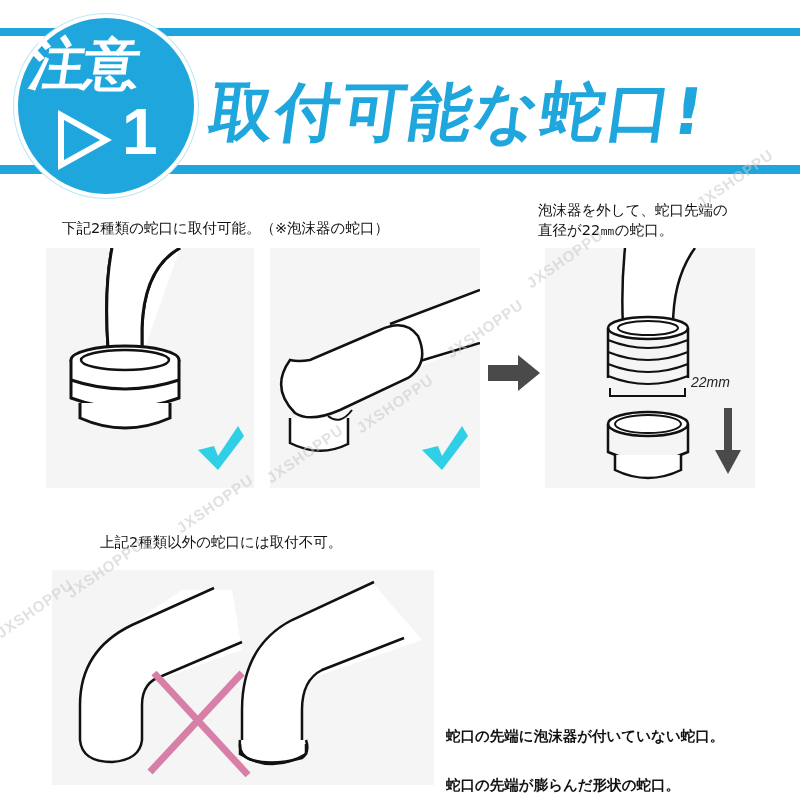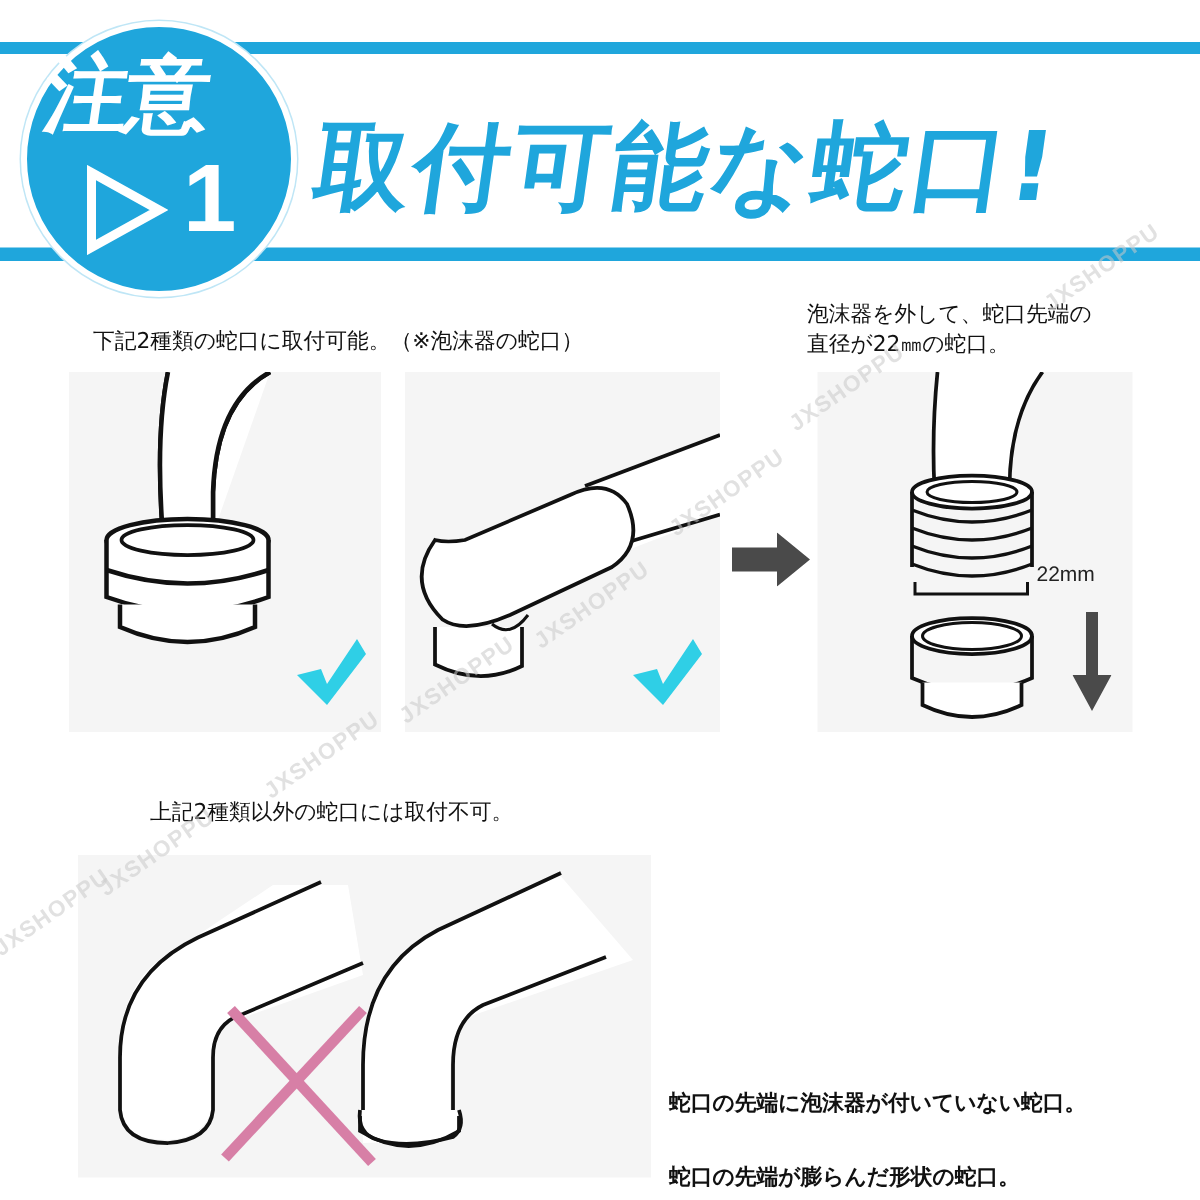--- a/index.html
+++ b/index.html
@@ -121,21 +121,21 @@
     <path d="M63 128 Q103 144 143 128" fill="none" stroke="#111" stroke-width="2.2"></path>
     <ellipse cx="103" cy="80" rx="30" ry="7" fill="#fff" stroke="#111" stroke-width="2"></ellipse>
 
     <path d="M65 140 L65 148 L140 148 L140 140" fill="none" stroke="#111" stroke-width="2"></path>
 
     <ellipse cx="103" cy="176" rx="40" ry="12" fill="#fff" stroke="#111" stroke-width="2.5"></ellipse>
     <ellipse cx="103" cy="176" rx="33" ry="9" fill="#fff" stroke="#111" stroke-width="2"></ellipse>
     <path d="M63 176 L63 204 Q103 222 143 204 L143 176" fill="none" stroke="#111" stroke-width="2.5"></path>
     <path d="M70 207 L70 222 Q103 238 136 222 L136 207" fill="#fff" stroke="#111" stroke-width="2.5"></path>
   </svg>
-  <div class="abs dim-label" style="left:146px; top:126px;">22mm</div>
+  <div class="abs dim-label" style="left:146px; top:126px;font-style:italic;">22mm</div>
   <svg class="abs" style="left:170px; top:160px;" width="26" height="66" viewBox="0 0 26 66">
     <polygon points="9,0 17,0 17,42 26,42 13,66 0,42 9,42" fill="#4a4a4a"></polygon>
   </svg>
 </div>
 
 <div class="abs caption" style="left:100px; top:532px;">上記2種類以外の蛇口には取付不可。</div>
 
 <div class="abs panel" style="left:52px; top:570px; width:382px; height:215px;">
   <svg width="382" height="215" viewBox="0 0 382 215">
 

